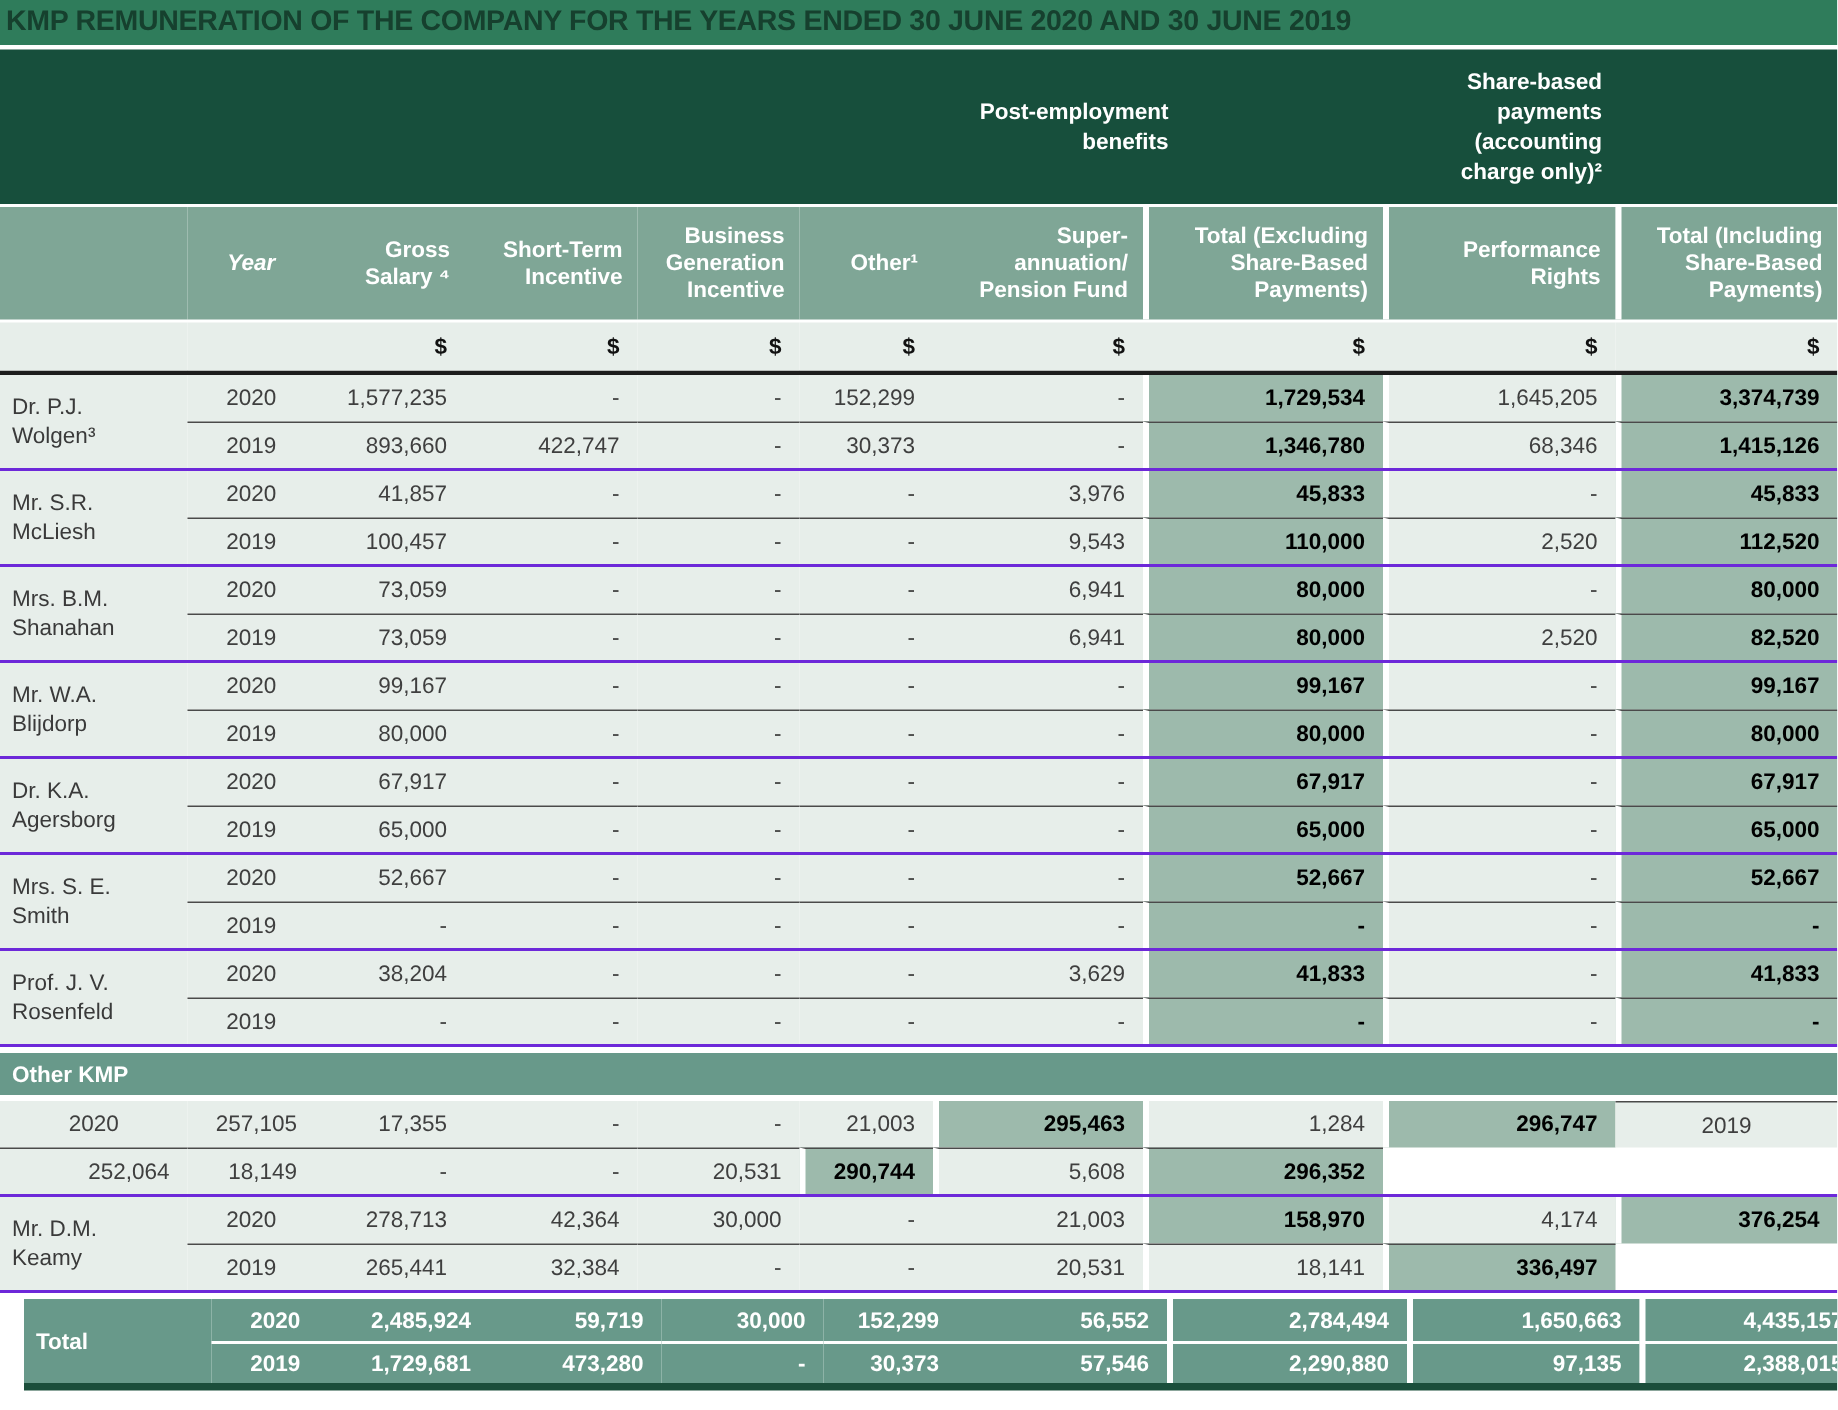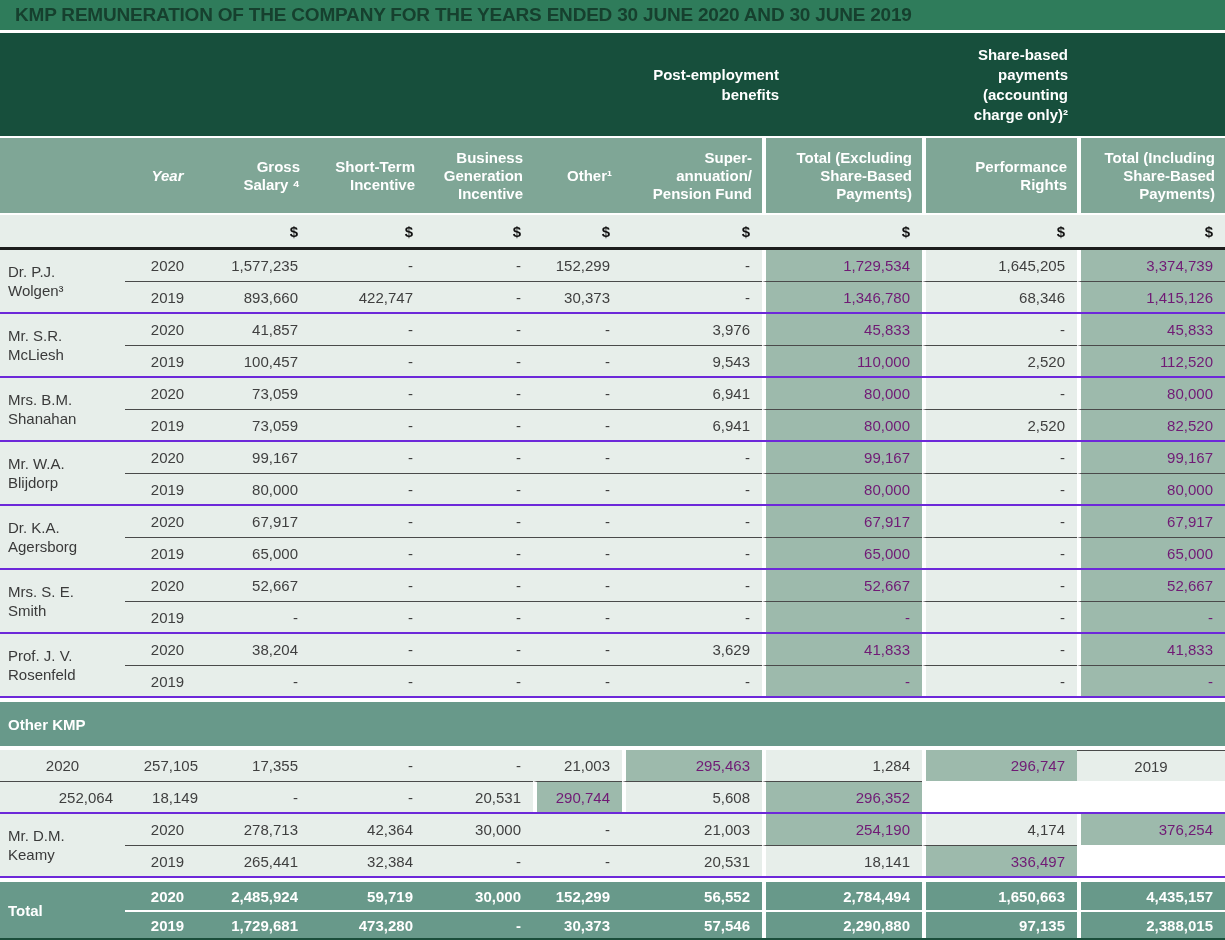--- a/index.html
+++ b/index.html
@@ -13,21 +13,21 @@
     --bottom-border:#1B4E3B;
   }
   html,body{margin:0;padding:0;background:#fff;}
   .screen{
     width:1225px;height:940px;background:#fff;position:relative;overflow:hidden;
     font-family:"Liberation Sans","DejaVu Sans",sans-serif;
   }
   
   .title-bar{
     height:30px;background:var(--title-bar-bg);display:flex;align-items:center;
-    padding-left:15px;box-sizing:border-box;
+    padding-left:4px;box-sizing:border-box;
   }
   .title-bar .t{
     color:var(--title-text);font-weight:bold;font-size:19px;letter-spacing:-0.2px;
   }
   
   .header-dark{
     margin-top:3px;height:103px;background:var(--header-dark-bg);position:relative;
   }
   .gh{
     position:absolute;top:50%;transform:translateY(-50%);
@@ -61,30 +61,30 @@
   .name-cell{
     grid-row:1/3;background:var(--row-bg);display:flex;align-items:center;
     padding-left:8px;box-sizing:border-box;color:#3a3a3a;font-size:15px;line-height:19px;
     white-space:pre-line;
   }
   .cell{
     background:var(--row-bg);display:flex;align-items:center;justify-content:flex-end;
     padding-right:12px;box-sizing:border-box;font-size:15px;color:#3f3f3f;
   }
   .cell.c-year{justify-content:center;padding-right:0;}
-  .cell.hl{background:var(--highlight-bg);font-weight:normal;color:#701a75;}
+  .cell.hl{background:var(--highlight-bg);font-weight:bold;color:#000000;}
   .cell.r2{border-top:1px solid #4a4a4a;}
   
   .band{
-    height:44px;margin:4px 0;background:var(--band-bg);display:flex;align-items:center;
+    height:28px;margin:4px 0;background:var(--band-bg);display:flex;align-items:center;
     padding-left:8px;box-sizing:border-box;
   }
   .band .b{color:#fff;font-weight:bold;font-size:15px;}
   
-  .total-band{margin-top:4px;grid-auto-rows:28px;border-bottom:5px solid var(--bottom-border);}
+  .total-band{margin-top:4px;grid-auto-rows:28px;border-bottom:5px solid var(--bottom-border);margin-left:16px;}
   .total-band .name-cell{background:var(--band-bg);color:#fff;font-weight:bold;}
   .total-band .cell{background:var(--band-bg);color:#fff;font-weight:bold;}
   .total-band .cell.hl{background:var(--band-bg);color:#fff;}
   .total-band .cell.r2{border-top:2px solid #fff;}
 </style>
 </head>
 <body>
 
 <div class="screen">
 
@@ -318,21 +318,21 @@
       </div>
       <div class="grid group">
         <div class="name-cell">Mr. D.M.
 Keamy</div>
         <div class="cell c-year">2020</div>
         <div class="cell">278,713</div>
         <div class="cell">42,364</div>
         <div class="cell">30,000</div>
         <div class="cell">-</div>
         <div class="cell">21,003</div>
-        <div class="cell hl gap">254,190</div>
+        <div class="cell hl gap">158,970</div>
         <div class="cell gap">4,174</div>
         <div class="cell hl gap">376,254</div>
         <div class="cell c-year r2">2019</div>
         <div class="cell r2">265,441</div>
         <div class="cell r2">32,384</div>
         <div class="cell r2">-</div>
         <div class="cell r2">-</div>
         <div class="cell r2">20,531</div>
         <div class="cell r2 gap">18,141</div>
         <div class="cell r2 hl gap">336,497</div>

